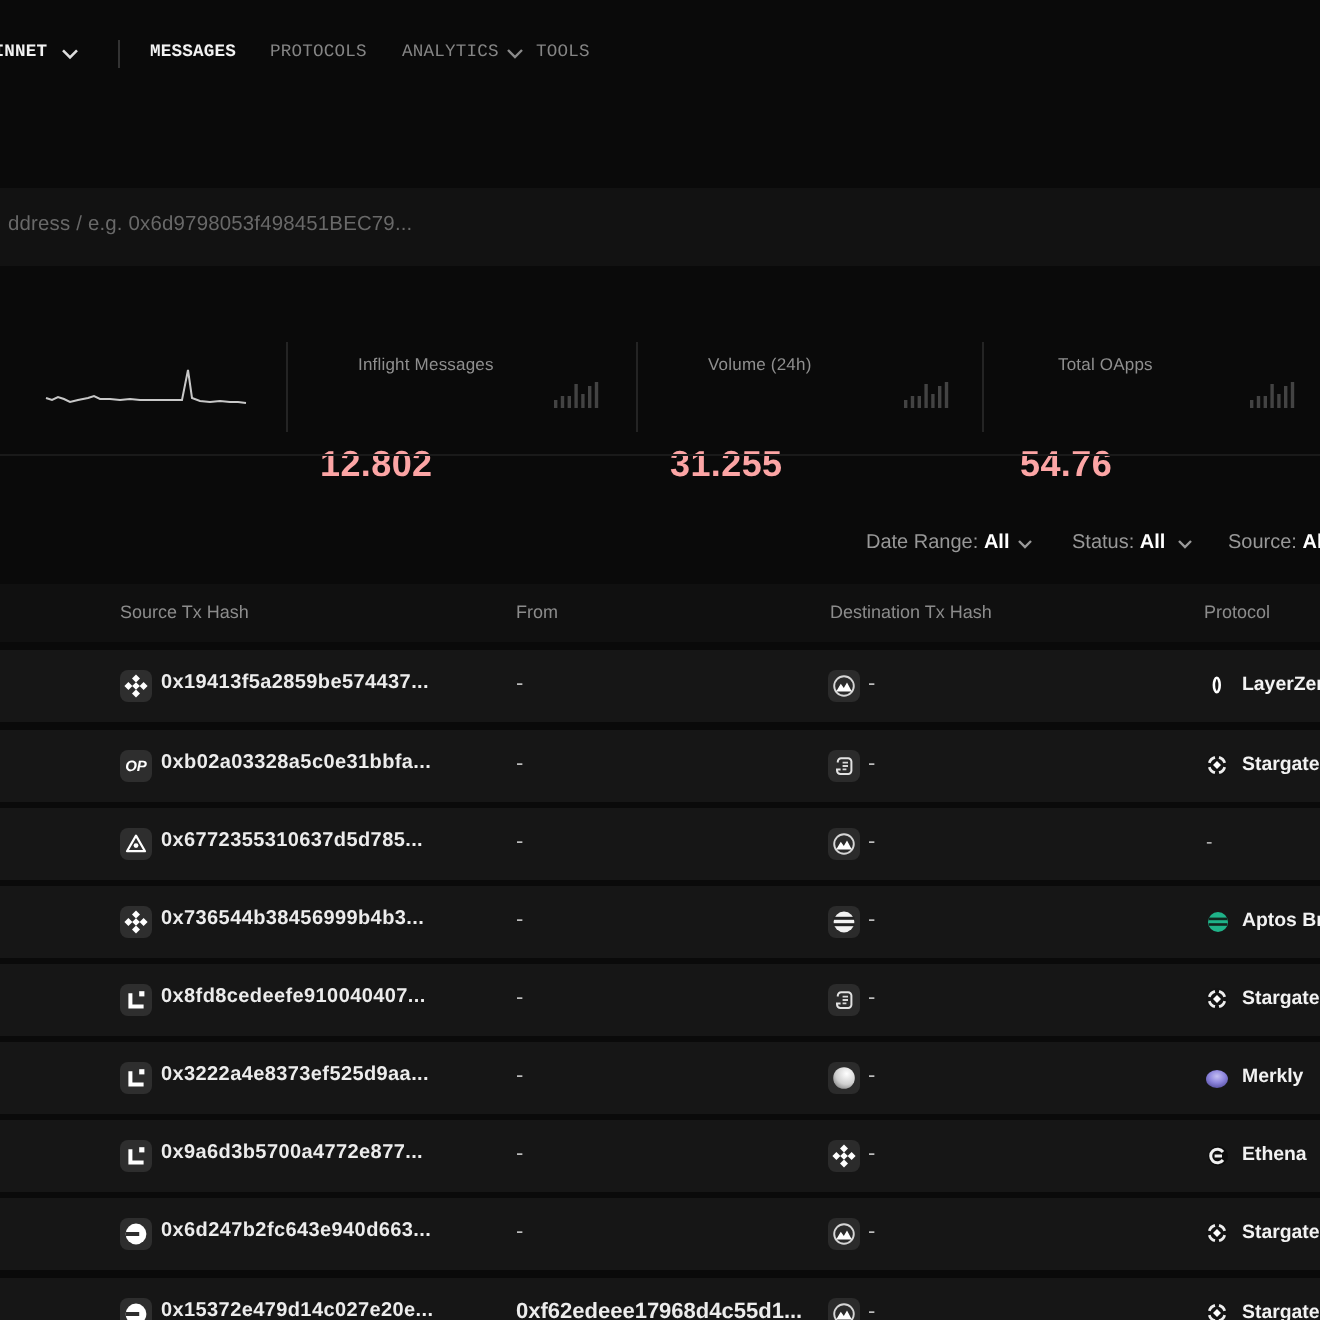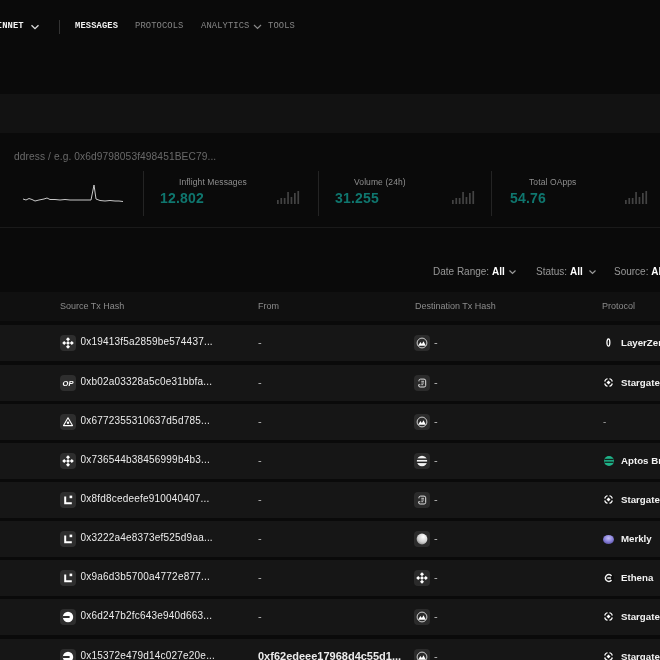--- a/index.html
+++ b/index.html
@@ -5,37 +5,37 @@
   html,body{margin:0;padding:0;}
   body{width:660px;height:660px;background:#0a0a0a;overflow:hidden;position:relative;
        font-family:"Liberation Sans",sans-serif;transform:translateZ(0);}
   .abs{position:absolute;}
   
   .nav{font-family:"Liberation Mono",monospace;font-size:8.8px;font-weight:bold;
        letter-spacing:0.1px;color:#858585;white-space:nowrap;}
   .nav.on{color:#f2f2f2;}
   
   #search{left:0;top:94px;width:660px;height:39px;background:#121212;}
-  #search span{position:absolute;left:14px;top:13px;font-size:10.2px;color:#696969;letter-spacing:0.1px;margin-top:44px;}
+  #search span{position:absolute;left:4px;top:13px;font-size:10.2px;color:#696969;letter-spacing:0.1px;}
   
   .sdiv{width:1px;background:#242424;top:171px;height:45px;}
   .slabel{font-size:8.5px;color:#8f8f8f;letter-spacing:0.1px;padding-left:19px;}
-  .sval{font-size:14px;font-weight:bold;color:#0f766e;letter-spacing:0.2px;}
+  .sval{font-size:18px;font-weight:bold;color:#fca5a5;letter-spacing:0.2px;margin-top:32px;}
   #statline{left:0;top:227px;width:660px;height:1px;background:#1a1a1a;}
   
   .flabel{font-size:10px;color:#989898;white-space:nowrap;}
   .fval{font-size:10px;color:#fff;font-weight:bold;}
   
   #thead{left:0;top:292px;width:660px;height:29px;background:#101010;}
   .th{font-size:9px;color:#8c8c8c;top:301px;}
   .row{left:0;width:660px;height:36px;background:#161616;}
   #tbg{left:0;top:292px;width:660px;height:368px;background:#0a0a0a;}
   .chip{position:absolute;width:16px;height:16px;border-radius:4px;background:#2e2e2e;top:10px;}
   .chip svg{position:absolute;left:2px;top:2px;}
-  .hash{position:absolute;left:80.5px;top:11px;font-size:10px;font-weight:400;color:#ececec;letter-spacing:0.2px;white-space:nowrap;}
+  .hash{position:absolute;left:80.5px;top:11px;font-size:10px;font-weight:700;color:#ececec;letter-spacing:0.2px;white-space:nowrap;}
   .from{position:absolute;left:258px;top:11px;font-size:11px;color:#bdbdbd;}
   .dash2{position:absolute;left:434px;top:11px;font-size:11px;color:#bdbdbd;}
   .proto{position:absolute;left:621px;top:12px;font-size:9.7px;font-weight:bold;color:#f2f2f2;white-space:nowrap;}
   .picon{position:absolute;left:603px;top:12px;}
 </style>
 </head>
 <body>
 <svg width="0" height="0" style="position:absolute">
   <defs>
 

